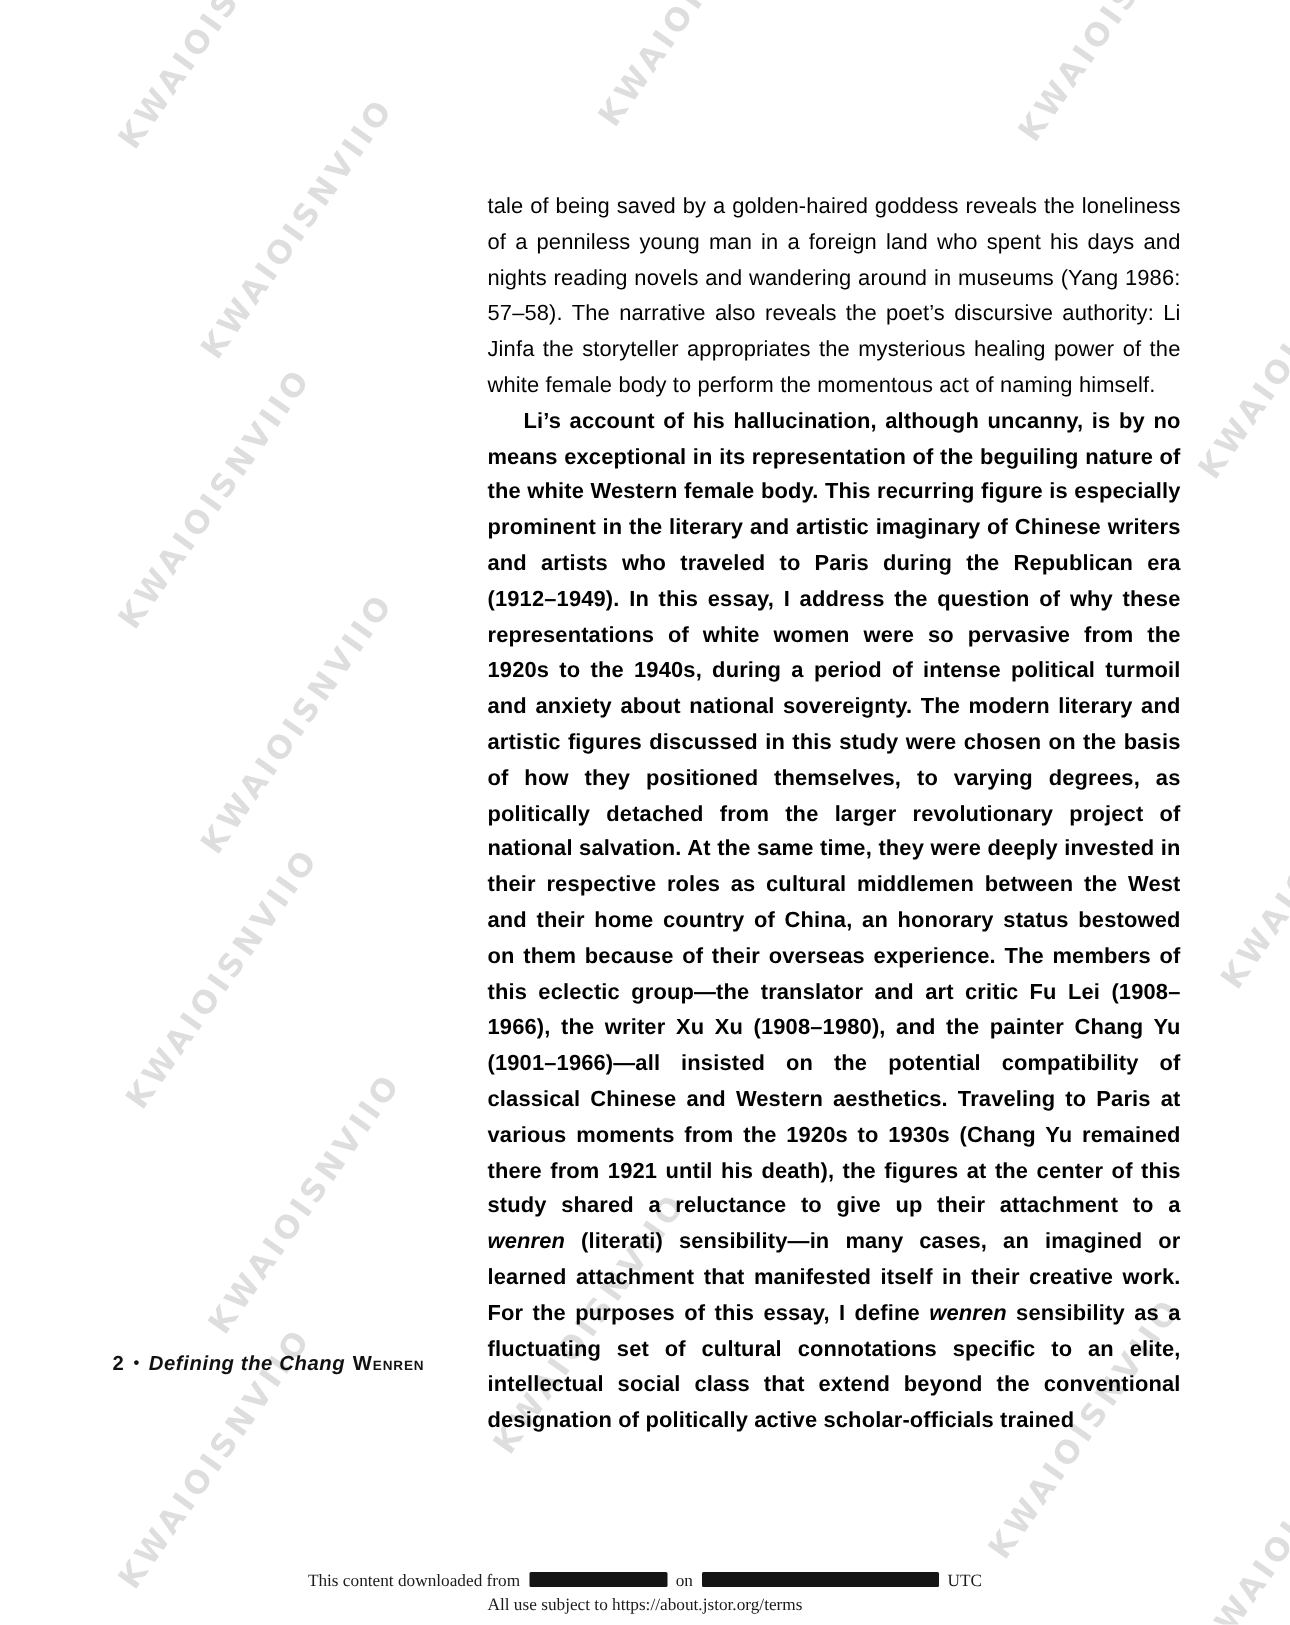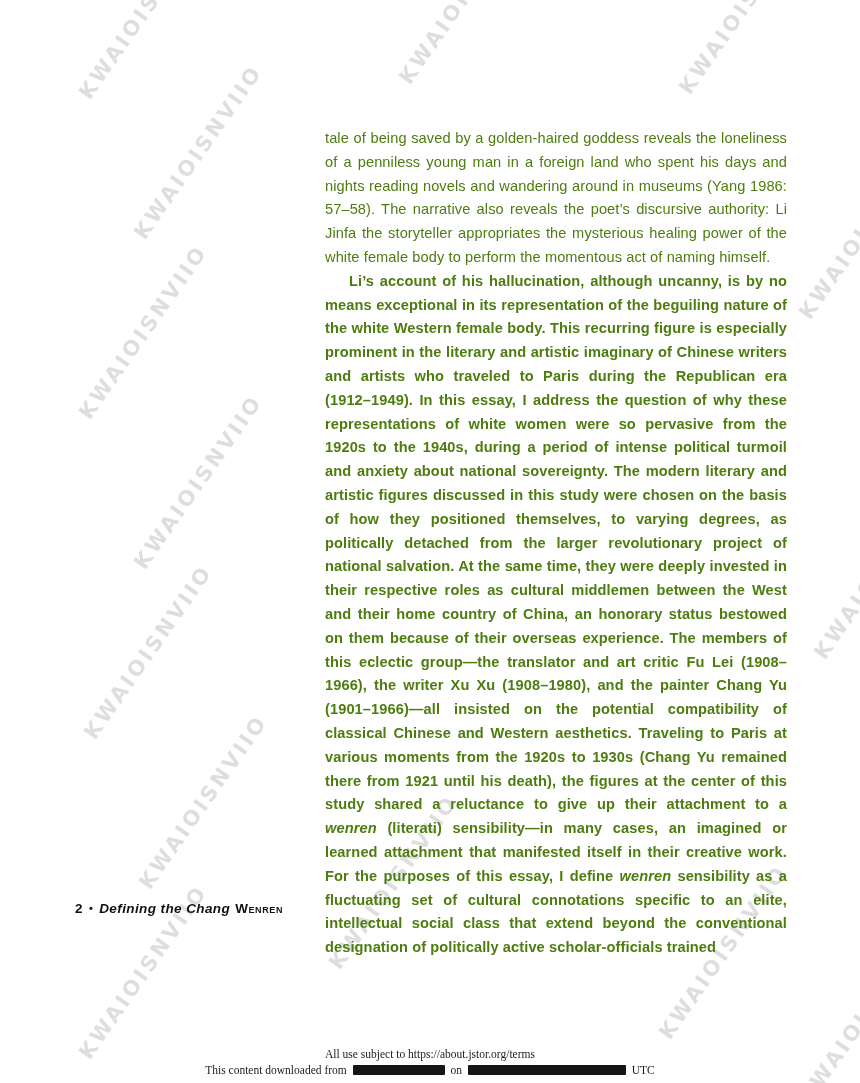--- a/index.html
+++ b/index.html
@@ -29,21 +29,21 @@
     position:absolute;
     left:325px;
     top:127px;
     width:462px;
   }
   .para{
     margin:0;
     text-align:justify;
     font-size:14.6px;
     line-height:23.8px;
-    color:#4d7c0f;
+    color:#000000;
     letter-spacing:0.1px;
   }
   .para.indent{ text-indent:24px;font-weight:bold; }
   .para em{ font-style:italic; }
   
   .page-footer{
     position:absolute;
     left:75px;
     top:901px;
     font-size:13.5px;
@@ -99,21 +99,21 @@
 <div class="text-block">
     <p class="para"><span>tale of being saved by a golden-haired goddess reveals the loneliness of a penniless young man in a foreign land who spent his days and nights reading novels and wandering around in museums (Yang 1986: 57–58). The narrative also reveals the poet’s discursive authority: Li Jinfa the storyteller appropriates the mysterious healing power of the white female body to perform the momentous act of naming himself.</span></p>
     <p class="para indent"><span>Li’s account of his hallucination, although uncanny, is by no means exceptional in its representation of the beguiling nature of the white Western female body. This recurring figure is especially prominent in the literary and artistic imaginary of Chinese writers and artists who traveled to Paris during the Republican era (1912–1949). In this essay, I address the question of why these representations of white women were so pervasive from the 1920s to the 1940s, during a period of intense political turmoil and anxiety about national sovereignty. The modern literary and artistic figures discussed in this study were chosen on the basis of how they positioned themselves, to varying degrees, as politically detached from the larger revolutionary project of national salvation. At the same time, they were deeply invested in their respective roles as cultural middlemen between the West and their home country of China, an honorary status bestowed on them because of their overseas experience. The members of this eclectic group—the translator and art critic Fu Lei (1908–1966), the writer Xu Xu (1908–1980), and the painter Chang Yu (1901–1966)—all insisted on the potential compatibility of classical Chinese and Western aesthetics. Traveling to Paris at various moments from the 1920s to 1930s (Chang Yu remained there from 1921 until his death), the figures at the center of this study shared a reluctance to give up their attachment to a </span><em>wenren</em><span> (literati) sensibility—in many cases, an imagined or learned attachment that manifested itself in their creative work. For the purposes of this essay, I define </span><em>wenren</em><span> sensibility as a fluctuating set of cultural connotations specific to an elite, intellectual social class that extend beyond the conventional designation of politically active scholar-officials trained</span></p>
   </div>
 
 <div class="page-footer">
   <span>2</span><span class="sep">•</span><span class="title-italic">Defining the Chang</span><span class="title-caps">Wenren</span>
 </div>
 
 <div class="jstor">
-  <div>All use subject to https://about.jstor.org/terms</div>
   <div>
     <span>This content downloaded from</span>
     <span class="redacted ip"></span>
     <span>on</span>
     <span class="redacted date"></span>
     <span>UTC</span>
   </div>
+  <div>All use subject to https://about.jstor.org/terms</div>
 </div>
 
 </body></html>

